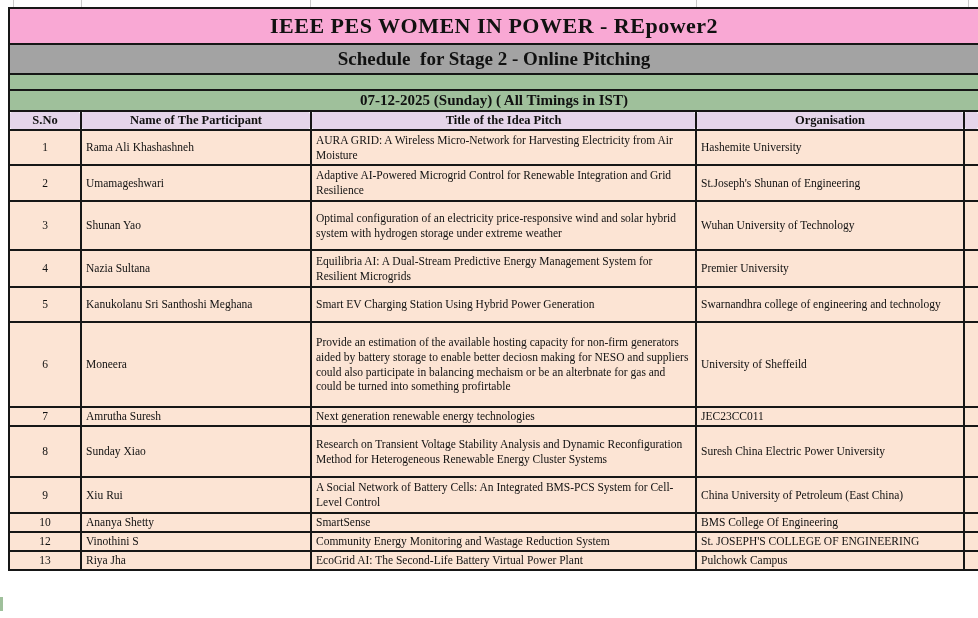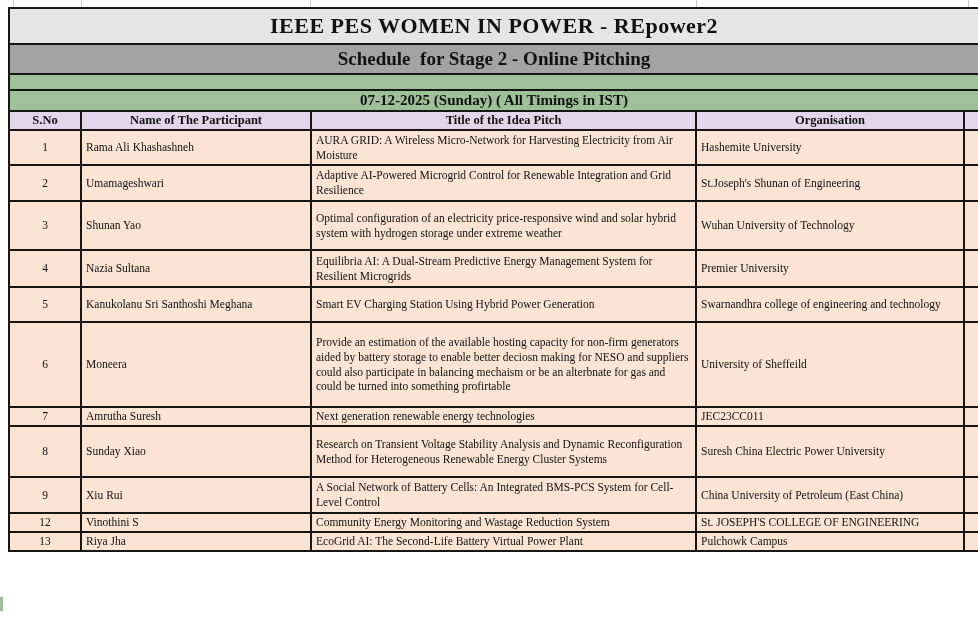--- a/index.html
+++ b/index.html
@@ -17,35 +17,35 @@
   table.sheet{
     position:absolute;top:7px;left:8px;width:970px;
     border-collapse:collapse;table-layout:fixed;
   }
   table.sheet td{
     border:2px solid #161616;
     overflow:hidden;
     vertical-align:middle;
   }
   tr.banner1 td{
-    background:#e5e5e5;text-align:center;font-weight:bold;
+    background:#f9a8d4;text-align:center;font-weight:bold;
     font-size:22px;height:32px;letter-spacing:0.5px;
   }
   tr.banner2 td{
     background:#a3a3a3;text-align:center;font-weight:bold;
     font-size:19px;height:26px;white-space:pre;
   }
   tr.spacer td{background:#9fc09b;height:12px;}
   tr.daterow td{
     background:#9fc09b;text-align:center;font-weight:bold;
     font-size:15px;height:12px;
   }
   tr.headrow td{
     background:#e5d5ea;text-align:center;font-weight:bold;
-    font-size:12.5px;height:15px;padding:1px 2px;
+    font-size:12.5px;height:15px;padding:1px 2px;border-radius:6px;
   }
   tr.datarow td{
     background:#fce4d4;font-size:11.5px;line-height:1.28;
     padding:1px 4px;
   }
   td.c-sno{text-align:center;font-size:12px;}
   td.c-name,td.c-title,td.c-org{text-align:left;}
   
   .edge-artifact{position:absolute;left:0;top:597px;width:3px;height:14px;background:#9fc09b;}
 </style>
@@ -147,20 +147,27 @@
     <td class="c-org">Suresh China Electric Power University</td>
     <td></td>
   </tr>
   <tr class="datarow" style="height:36px">
     <td class="c-sno">9</td>
     <td class="c-name">Xiu Rui</td>
     <td class="c-title">A Social Network of Battery Cells: An Integrated BMS-PCS System for Cell-Level Control</td>
     <td class="c-org">China University of Petroleum (East China)</td>
     <td></td>
   </tr>
+  <tr class="datarow" style="height:18px">
+    <td class="c-sno">10</td>
+    <td class="c-name">Ananya Shetty</td>
+    <td class="c-title">SmartSense</td>
+    <td class="c-org">BMS College Of Engineering</td>
+    <td></td>
+  </tr>
   <tr class="datarow" style="height:19px">
     <td class="c-sno">12</td>
     <td class="c-name">Vinothini S</td>
     <td class="c-title">Community Energy Monitoring and Wastage Reduction System</td>
     <td class="c-org">St. JOSEPH'S COLLEGE OF ENGINEERING</td>
     <td></td>
   </tr>
   <tr class="datarow" style="height:19px">
     <td class="c-sno">13</td>
     <td class="c-name">Riya Jha</td>

